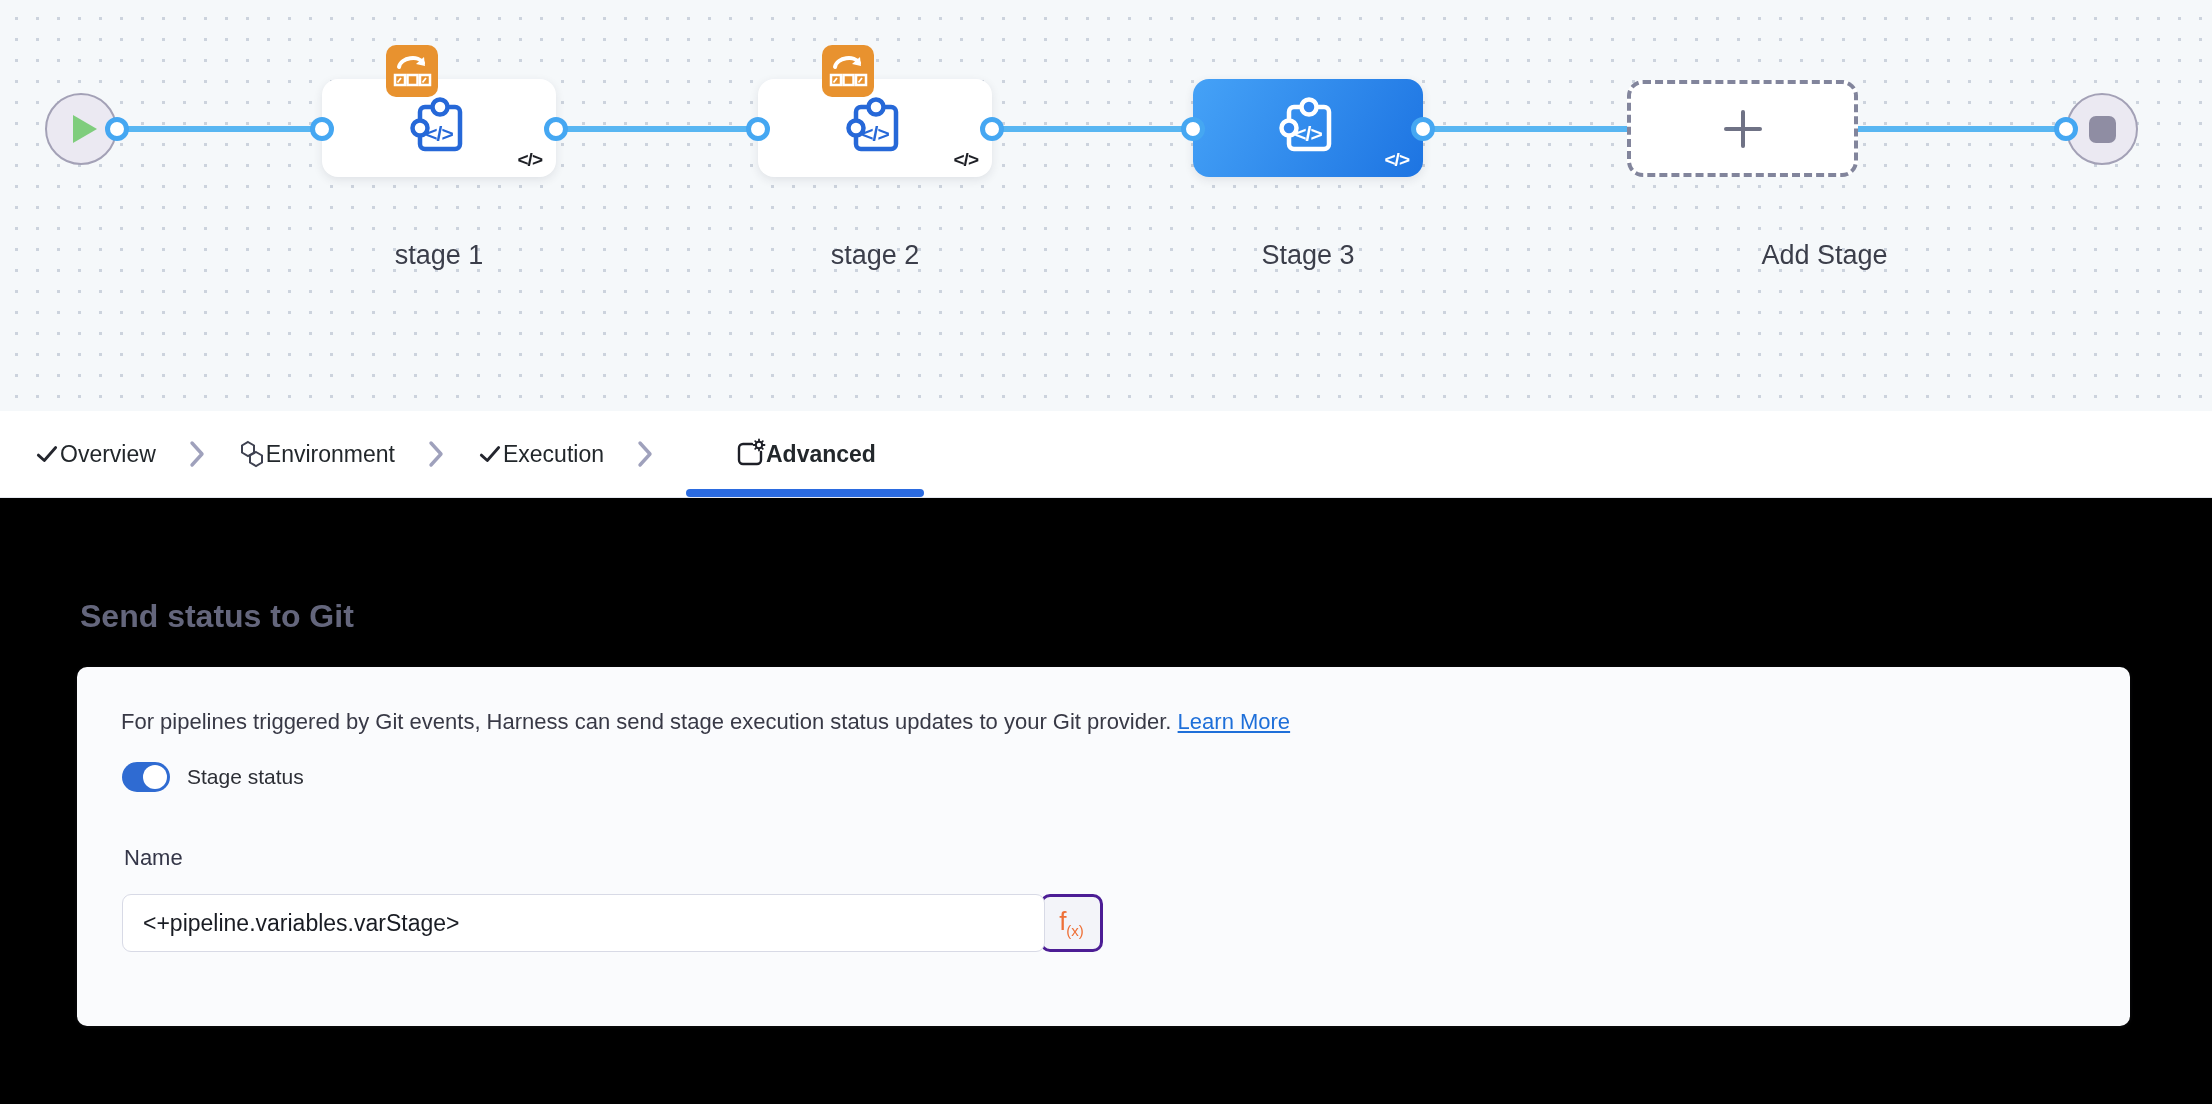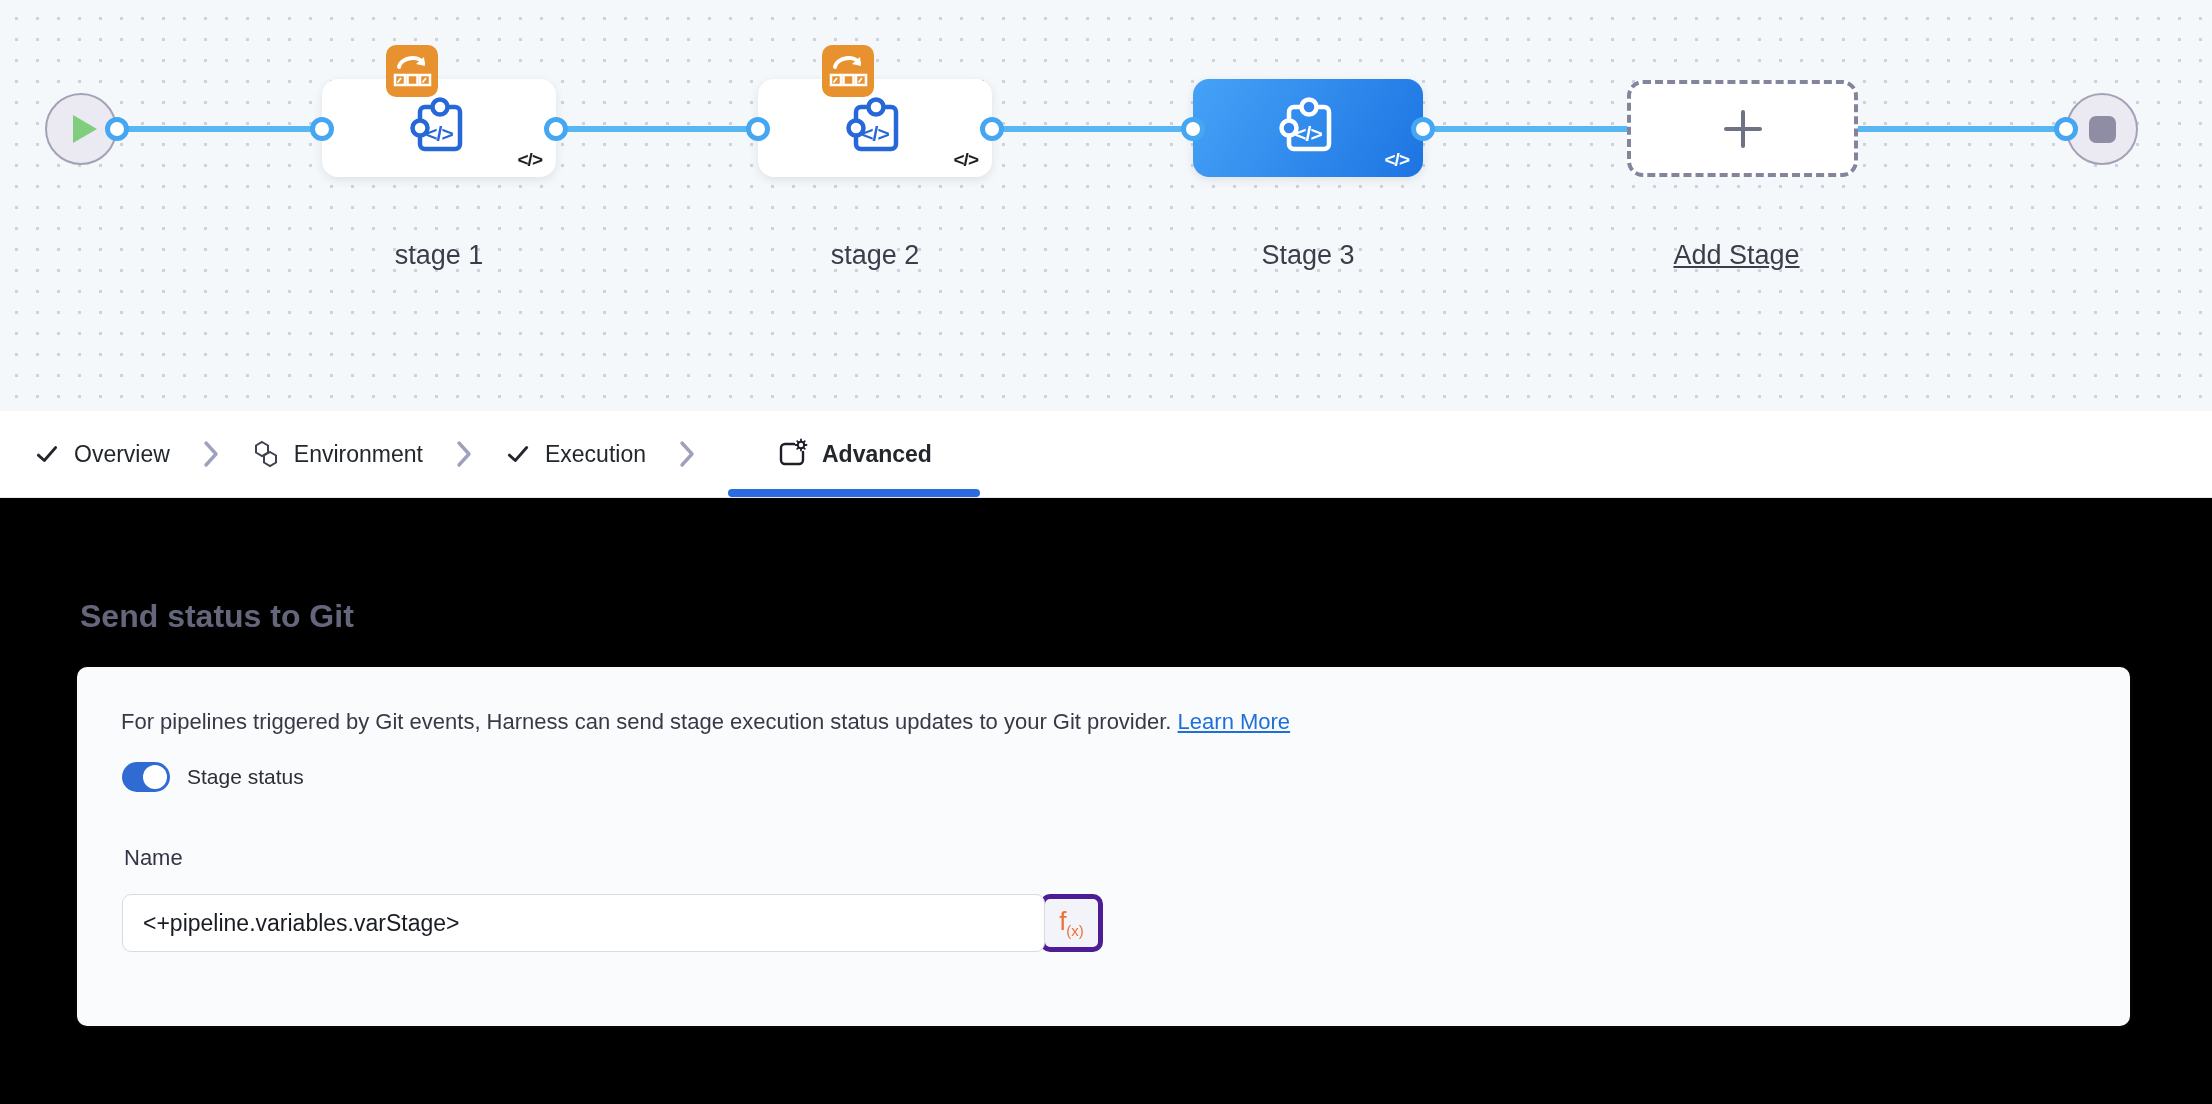--- a/index.html
+++ b/index.html
@@ -34,42 +34,42 @@
   .tpl-badge{position:absolute;top:45px;width:52px;height:52px;z-index:4;}
   .add-stage{position:absolute;left:1627px;top:80px;width:231px;height:97px;
     border:4px dashed #82859c;border-radius:16px;background:#ffffff;z-index:2;
     display:flex;align-items:center;justify-content:center;box-sizing:border-box;}
   .node-label{position:absolute;top:240px;text-align:center;font-size:27px;color:#3b3e4a;z-index:2;}
 
   
   .tabbar{position:absolute;left:0;top:411px;width:2212px;height:87px;background:#fff;
     border-bottom:1px solid #e6e9f0;display:flex;align-items:center;
     padding-left:34px;box-sizing:border-box;z-index:6;}
-  .tab{display:flex;align-items:center;gap:14px;font-size:23px;color:#22272b;height:100%;cursor:default;}
+  .tab{display:flex;align-items:center;font-size:23px;color:#22272b;height:100%;cursor:default;}
   .tab .ticon{display:flex;align-items:center;}
   .tab.active{position:relative;font-weight:700;padding:0 48px;}
   .tab-underline{position:absolute;left:0;right:0;bottom:0;height:8px;border-radius:5px;
     background:#2b6be0;}
   .chev{margin:0 32px;display:flex;align-items:center;}
 
   
   .content{position:absolute;left:0;top:498px;width:2212px;height:606px;background:#000000;}
   .panel-heading{position:absolute;left:80px;top:100px;font-size:32px;font-weight:700;color:#64667c;}
   .card{position:absolute;left:77px;top:169px;width:2053px;height:359px;background:#fafbfd;
     border-radius:10px;box-shadow:0 1px 4px rgba(96,97,112,.14);}
   .card-desc{position:absolute;left:44px;top:42px;font-size:22px;color:#383946;}
   .learn-more{color:#1e6fd9;cursor:pointer;text-decoration:underline;}
   .toggle-row{position:absolute;left:45px;top:95px;display:flex;align-items:center;gap:17px;}
   .toggle{position:relative;width:48px;height:30px;border-radius:15px;background:#2f6bd2;}
   .toggle-knob{position:absolute;right:3px;top:3px;width:24px;height:24px;border-radius:50%;background:#fff;}
   .toggle-label{font-size:21px;color:#2c2e35;}
   .field-label{position:absolute;left:47px;top:178px;font-size:22px;font-weight:500;color:#343648;}
   .input-wrap{position:absolute;left:45px;top:227px;width:981px;height:58px;}
   .expr-btn{position:absolute;left:918px;top:0;width:63px;height:58px;background:#f3f4f9;
-    border:5px solid #4c1d95;border-radius:10px;box-sizing:border-box;
+    border:3px solid #4c1d95;border-radius:10px;box-sizing:border-box;
     display:flex;align-items:center;justify-content:center;cursor:pointer;}
   .expr-btn .fx{color:#ee7038;font-size:26px;line-height:1;}
   .expr-btn .fx sub{font-size:15px;}
   .name-input{position:absolute;left:0;top:0;width:923px;height:58px;box-sizing:border-box;
     border:1px solid #d8dae6;border-radius:9px;background:#fff;padding:0 20px;
     font-family:"Liberation Sans",sans-serif;font-size:23px;color:#191c23;outline:none;z-index:2;}
 </style>
 </head>
 <body>
 
@@ -164,21 +164,21 @@
     <div class="port" style="left:544px;"></div>
     <div class="port" style="left:746px;"></div>
     <div class="port" style="left:980px;"></div>
     <div class="port" style="left:1181px;"></div>
     <div class="port" style="left:1411px;"></div>
     <div class="port" style="left:2054px;"></div>
 
     <div class="node-label" style="left:322px;width:234px;">stage 1</div>
     <div class="node-label" style="left:758px;width:234px;">stage 2</div>
     <div class="node-label" style="left:1193px;width:230px;">Stage 3</div>
-    <div class="node-label" style="left:1621px;width:231px;text-decoration:underline;">Add Stage</div>
+    <div class="node-label" style="left:1709px;width:231px;">Add Stage</div>
   </div>
 
   <div class="tabbar">
     <div class="tab">
       <span class="ticon">
         <svg width="26" height="26" viewBox="0 0 24 24">
             <polyline points="4,13 9.5,18 20,6" fill="none" stroke="#24262e" stroke-width="2.6" stroke-linecap="round" stroke-linejoin="round"></polyline>
           </svg>
       </span>
       <span>Overview</span>

